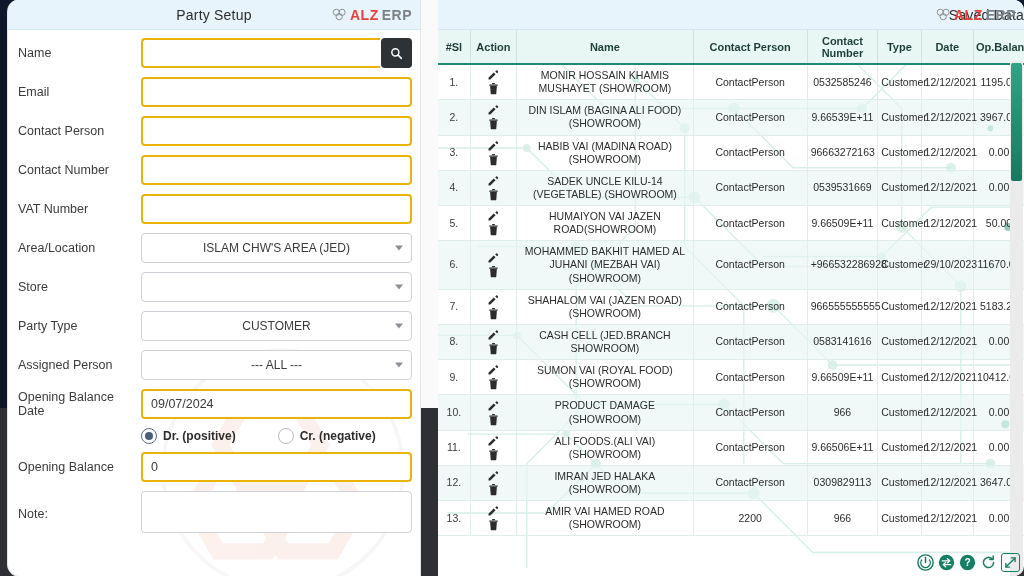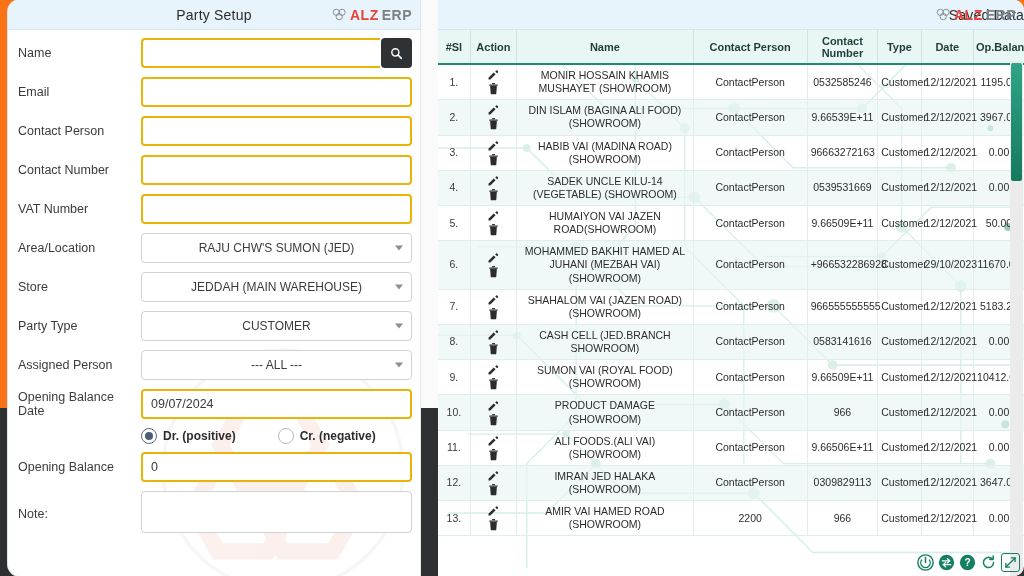--- a/index.html
+++ b/index.html
@@ -4,21 +4,21 @@
 <style>
   * { box-sizing: border-box; margin: 0; padding: 0; }
   html, body {
     width: 1024px; height: 576px;
     overflow: hidden;
     font-family: "Liberation Sans", sans-serif;
     background: #2e3033;
   }
   #app {
     position: relative; width: 1024px; height: 408px;
-    display: flex; background: #f97316;
+    display: flex; background: #0f172a;
   }
 
   
   .left-panel {
     position: relative;
     width: 412px; height: 576px;
     background: #ffffff;
     border-radius: 12px 0 0 12px;
     box-shadow: 0 0 0 1px #e2e4e6;
     overflow: hidden;
@@ -222,31 +222,30 @@
 
       <div class="row">
         <div class="row-lbl">VAT Number</div>
         <div class="ctrl"><input class="inp" value="" style=""></div>
       </div>
 
       <div class="row">
         <div class="row-lbl">Area/Location</div>
         <div class="ctrl">
           <div class="sel">
-            <span>RAJU CHW'S SUMON (JED)</span>
+            <span>ISLAM CHW'S AREA (JED)</span>
             <span class="caret"></span>
           </div>
         </div>
       </div>
 
       <div class="row">
         <div class="row-lbl">Store</div>
         <div class="ctrl">
           <div class="sel">
-            <span>JEDDAH (MAIN WAREHOUSE)</span>
             <span class="caret"></span>
           </div>
         </div>
       </div>
 
       <div class="row">
         <div class="row-lbl">Party Type</div>
         <div class="ctrl">
           <div class="sel">
             <span>CUSTOMER</span>

